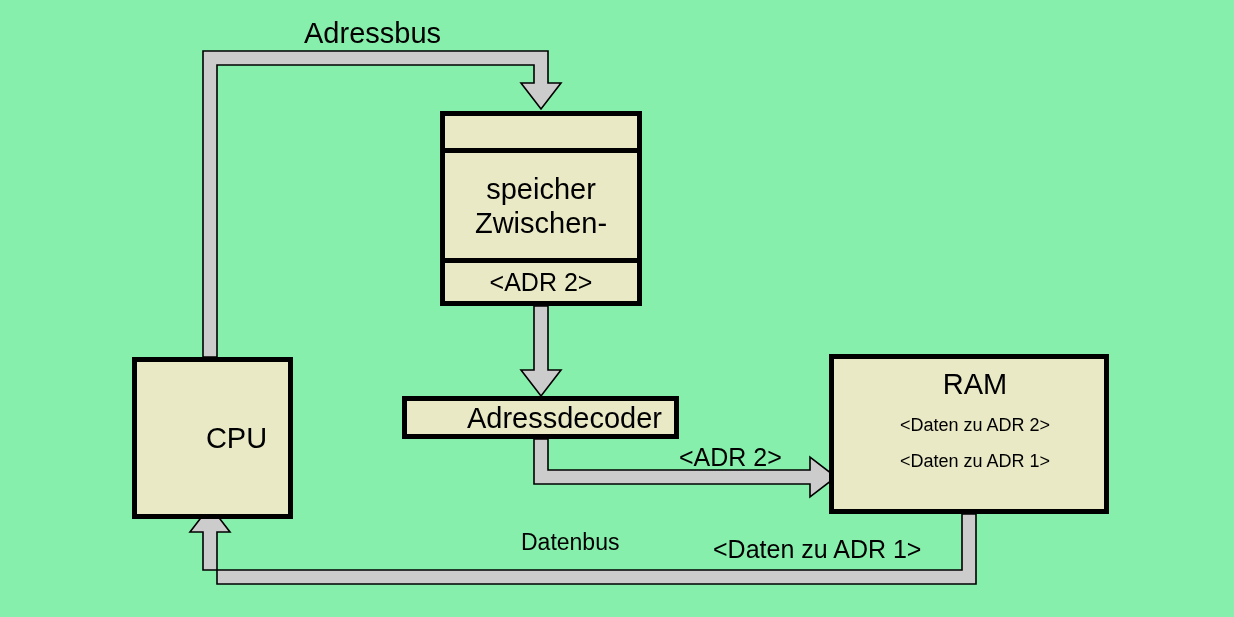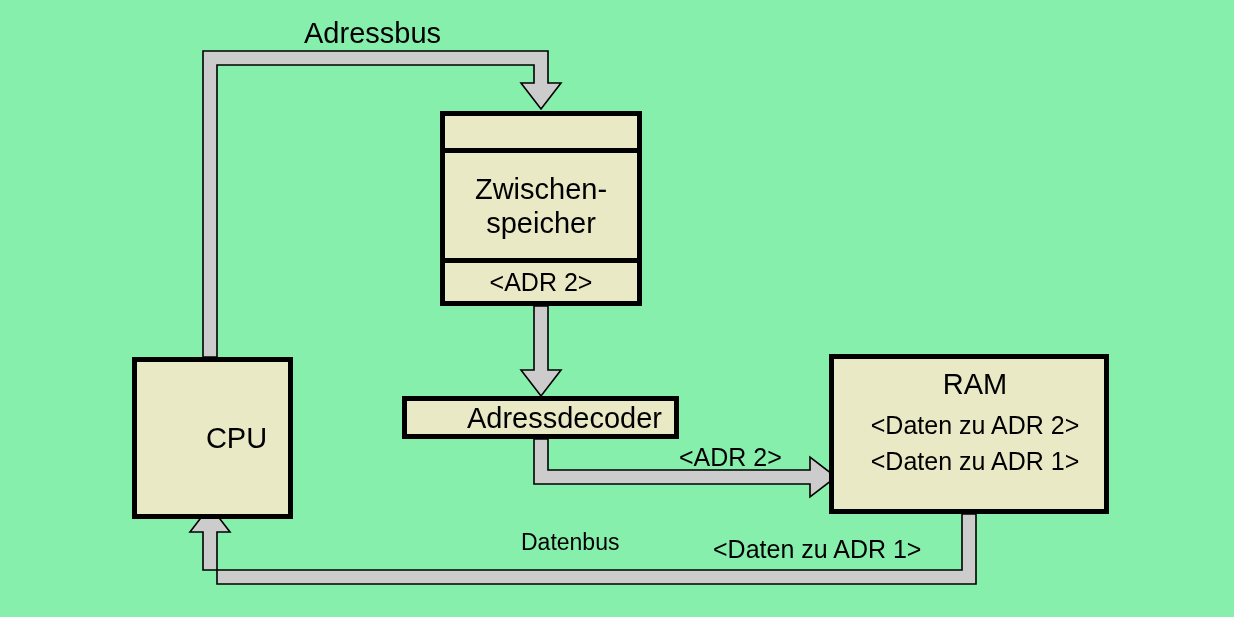--- a/index.html
+++ b/index.html
@@ -42,21 +42,21 @@
     display: flex;
     align-items: center;
     justify-content: center;
     flex-direction: column;
     width: 100%;
     text-align: center;
     color: #000000;
   }
   .t28 { font-size: 29px; line-height: 34px; }
   .t25 { font-size: 25px; line-height: 30px; }
-  .t24 { font-size: 25px; line-height: 32px; }
+  .t24 { font-size: 18px; line-height: 32px; }
 
   
   #node-cpu {
     left: 132px; top: 357px; width: 161px; height: 162px;
   }
   #node-cpu .cell { height: 100%; padding-left: 48px; }
 
   #node-buffer {
     left: 440px; top: 111px; width: 202px; height: 195px;
   }
@@ -150,22 +150,22 @@
 
   <div class="label" id="label-daten-adr1">&lt;Daten zu ADR 1&gt;</div>
 
   <div class="node" id="node-cpu">
     <div class="cell t28">CPU</div>
   </div>
 
   <div class="node" id="node-buffer">
     <div class="cell node-sep t25" id="buffer-top"></div>
     <div class="cell node-sep t28" id="buffer-middle">
+      <span>speicher</span>
       <span>Zwischen-</span>
-      <span>speicher</span>
     </div>
     <div class="cell t25" id="buffer-bottom">&lt;ADR 2&gt;</div>
   </div>
 
   <div class="node" id="node-decoder">
     <div class="cell t28">Adressdecoder</div>
   </div>
 
   <div class="node" id="node-ram">
     <div class="cell">

